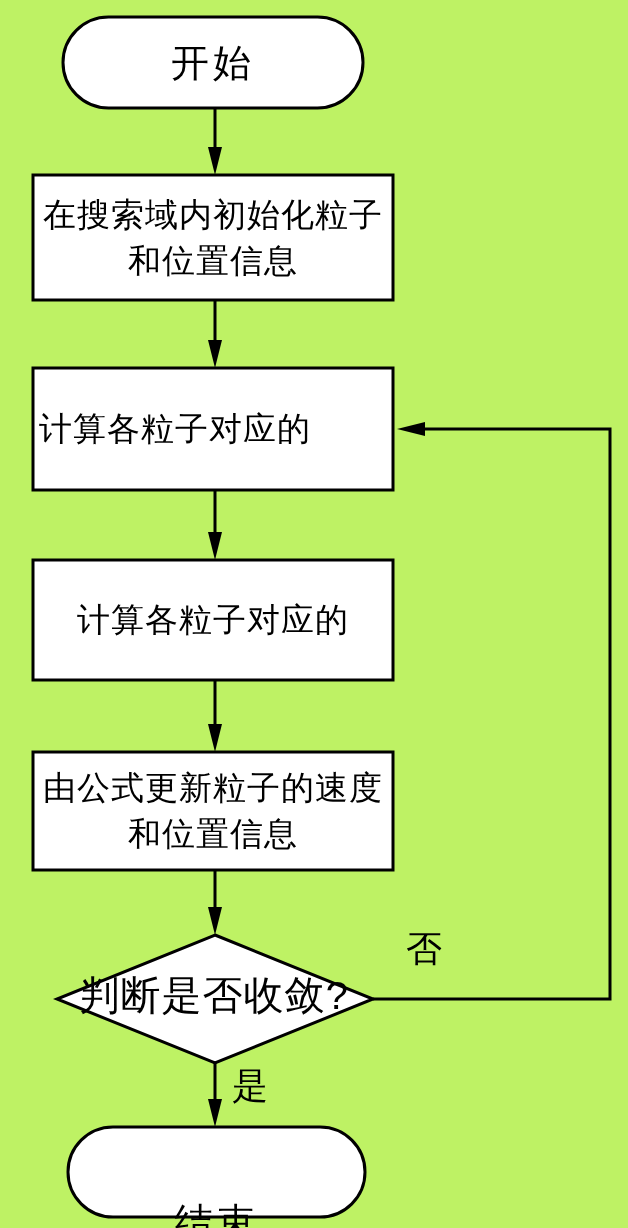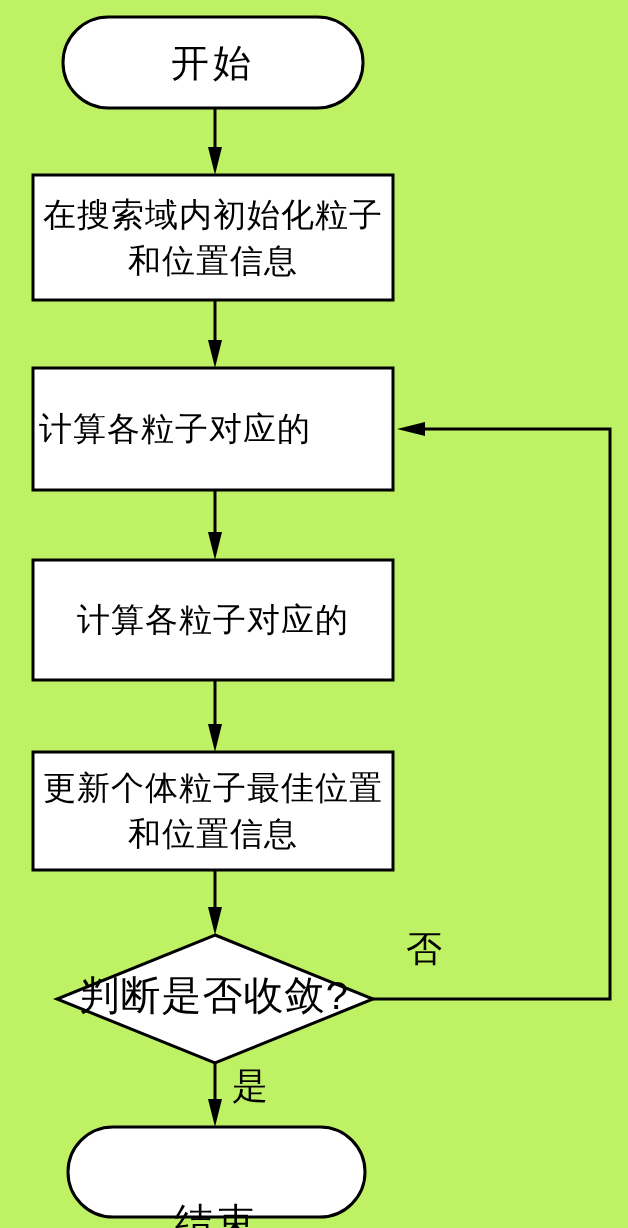--- a/index.html
+++ b/index.html
@@ -78,21 +78,21 @@
 
   <div class="node-text" style="left:33px;top:368px;width:284px;height:122px;">
     <span>计算各粒子对应的</span>
   </div>
 
   <div class="node-text" style="left:33px;top:560px;width:360px;height:120px;">
     <span>计算各粒子对应的</span>
   </div>
 
   <div class="node-text" style="left:33px;top:752px;width:360px;height:118px;">
-    <span>更新个体粒子最佳位置</span>
+    <span>由公式更新粒子的速度</span>
     <span>和位置信息</span>
   </div>
 
   <div class="node-text decision-text" style="left:57px;top:935px;width:316px;height:128px;">
     <span>判断是否收敛?</span>
   </div>
 
   <div class="node-text terminator-text" style="left:68px;top:1166px;width:297px;height:112px;">
     <span>结束</span>
   </div>

